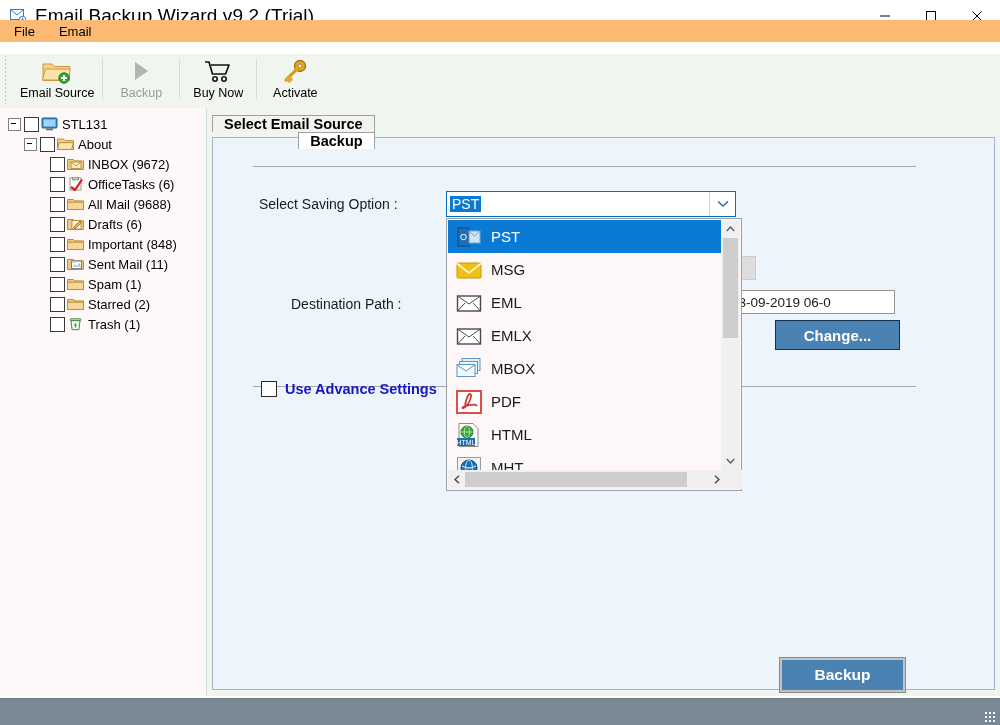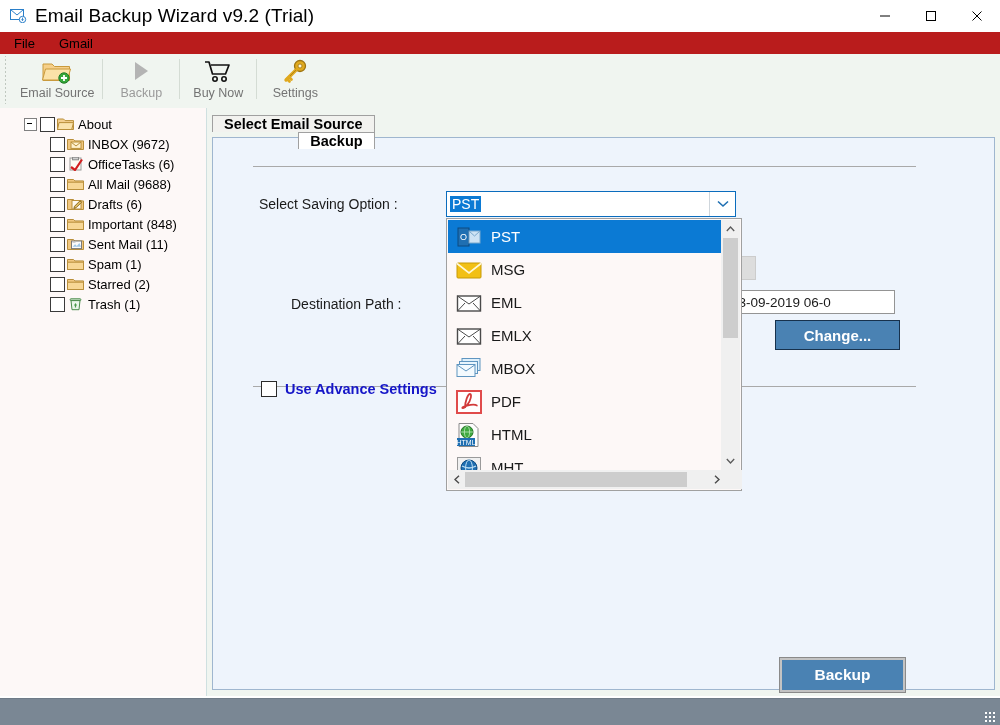--- a/index.html
+++ b/index.html
@@ -15,34 +15,34 @@
   .titlebar{position:absolute;left:0;top:0;width:1000px;height:32px;background:#ffffff;
             border-bottom:1px solid #ffffff;}
   .title-left{position:absolute;left:10px;top:0;height:32px;display:flex;align-items:center;gap:8px;}
   .app-icon{width:17px;height:14px;position:relative;}
   .title-text{font-size:19px;color:#000000;letter-spacing:0.1px;}
   .win-btns{position:absolute;right:0;top:0;height:32px;display:flex;}
   .win-btn{width:46px;height:32px;display:flex;align-items:center;justify-content:center;
            font-size:13px;color:#000;}
 
   
-  .menubar{position:absolute;left:0;top:32px;width:1000px;height:22px;background:#b91c1c;
+  .menubar{position:absolute;left:0;top:20px;width:1000px;height:22px;background:#fdba74;
            display:flex;align-items:center;}
   .menu-item{font-size:13px;color:#000;padding:2px 10px;margin-left:4px;}
 
   
   .toolbar{position:absolute;left:0;top:54px;width:1000px;height:54px;background:#f0f5f0;
            border-bottom:1px solid #e3ebe3;display:flex;align-items:flex-start;}
   .grip{width:8px;height:48px;margin:2px 2px 0 2px;
         background-image:radial-gradient(#bfc8bf 40%, transparent 41%);
         background-size:3px 4px;background-position:2px 2px;background-repeat:repeat-y;}
   .tbtn{width:auto;min-width:60px;height:50px;display:flex;flex-direction:column;align-items:center;
         justify-content:flex-start;padding:2px 8px 0 8px;position:relative;}
   .tbtn .ticon{height:26px;display:flex;align-items:center;justify-content:center;margin-top:2px;}
-  .tbtn .tlabel{font-size:12.5px;color:#737373;margin-top:2px;white-space:nowrap;}
+  .tbtn .tlabel{font-size:12.5px;color:#000000;margin-top:2px;white-space:nowrap;}
   .tbtn.disabled .tlabel{color:#9a9a9a;}
   .tsep{width:1px;height:40px;background:#d4dcd4;margin-top:5px;}
 
   
   .sidebar{position:absolute;left:0;top:108px;width:206px;height:588px;background:#fdf8f7;
            border-right:1px solid #cfe0e0;overflow:hidden;}
   .tree{padding:6px 0 0 6px;}
   .tnode{display:flex;align-items:center;height:20px;font-size:13px;color:#000;white-space:nowrap;}
   .expander{width:11px;height:11px;border:1px solid #808080;background:#fff;position:relative;
             margin-right:3px;flex:0 0 auto;}
@@ -149,21 +149,21 @@
         <svg width="12" height="12" viewBox="0 0 12 12">
             <line x1="1.5" y1="1.5" x2="10.5" y2="10.5" stroke="#000"></line>
             <line x1="10.5" y1="1.5" x2="1.5" y2="10.5" stroke="#000"></line>
           </svg>
       </div>
     </div>
   </div>
 
   <div class="menubar">
     <div class="menu-item">File</div>
-    <div class="menu-item">Gmail</div>
+    <div class="menu-item">Email</div>
   </div>
 
   <div class="toolbar">
     <div class="grip"></div>
 
     <div class="tbtn">
       <span class="ticon">
         <svg width="30" height="25" viewBox="0 0 30 25">
           <path d="M1 5 h9 l2.5 2.5 h15 v14 h-26.5 z" fill="#f6d08a" stroke="#c99a3c"></path>
           <path d="M3.5 10 h25 l-3 11 h-25 z" fill="#fbe2a8" stroke="#c99a3c"></path>
@@ -200,27 +200,39 @@
     <div class="tbtn">
       <span class="ticon">
         <svg width="26" height="24" viewBox="0 0 26 24">
           <circle cx="18" cy="7" r="5.5" fill="#e0a91e" stroke="#9c7312" stroke-width="1.3"></circle>
           <circle cx="18" cy="7" r="2" fill="#fff6d8" stroke="#9c7312" stroke-width="0.8"></circle>
           <path d="M14 11 L4 21" stroke="#e0a91e" stroke-width="3.4" stroke-linecap="round"></path>
           <path d="M14 11 L4 21" stroke="#9c7312" stroke-width="0.7" fill="none"></path>
           <path d="M7 18 l2.5 2.5 M5 20 l2.5 2.5" stroke="#e0a91e" stroke-width="2.6" stroke-linecap="round"></path>
         </svg>
       </span>
-      <span class="tlabel">Settings</span>
+      <span class="tlabel">Activate</span>
     </div>
   </div>
 
   <div class="sidebar">
     <div class="tree">
 
+      <div class="tnode" style="padding-left:2px;">
+        <span class="expander"></span>
+        <span class="cbox"></span>
+        <span class="ticon-sm">
+          <svg width="17" height="14" viewBox="0 0 17 14">
+            <rect x="1" y="1" width="15" height="10" rx="1" fill="#2f8fd8" stroke="#1b5e96"></rect>
+            <rect x="2.5" y="2.5" width="12" height="7" fill="#9fd4f5"></rect>
+            <rect x="5" y="11.5" width="7" height="1.8" fill="#6b6b6b"></rect>
+          </svg>
+        </span>
+        <span>STL131</span>
+      </div>
 
       <div class="tnode" style="padding-left:18px;">
         <span class="expander"></span>
         <span class="cbox"></span>
         <span class="ticon-sm">
           <svg width="17" height="14" viewBox="0 0 17 14">
             <path d="M0.5 2 h6 l1.6 1.6 h8.4 v8.9 h-16 z" fill="#f3cf8f" stroke="#b98f3a"></path>
             <path d="M2 5.6 h14.5 l-1.8 6.9 h-14.2 z" fill="#fae3ad" stroke="#b98f3a"></path>
           </svg>
         </span>

